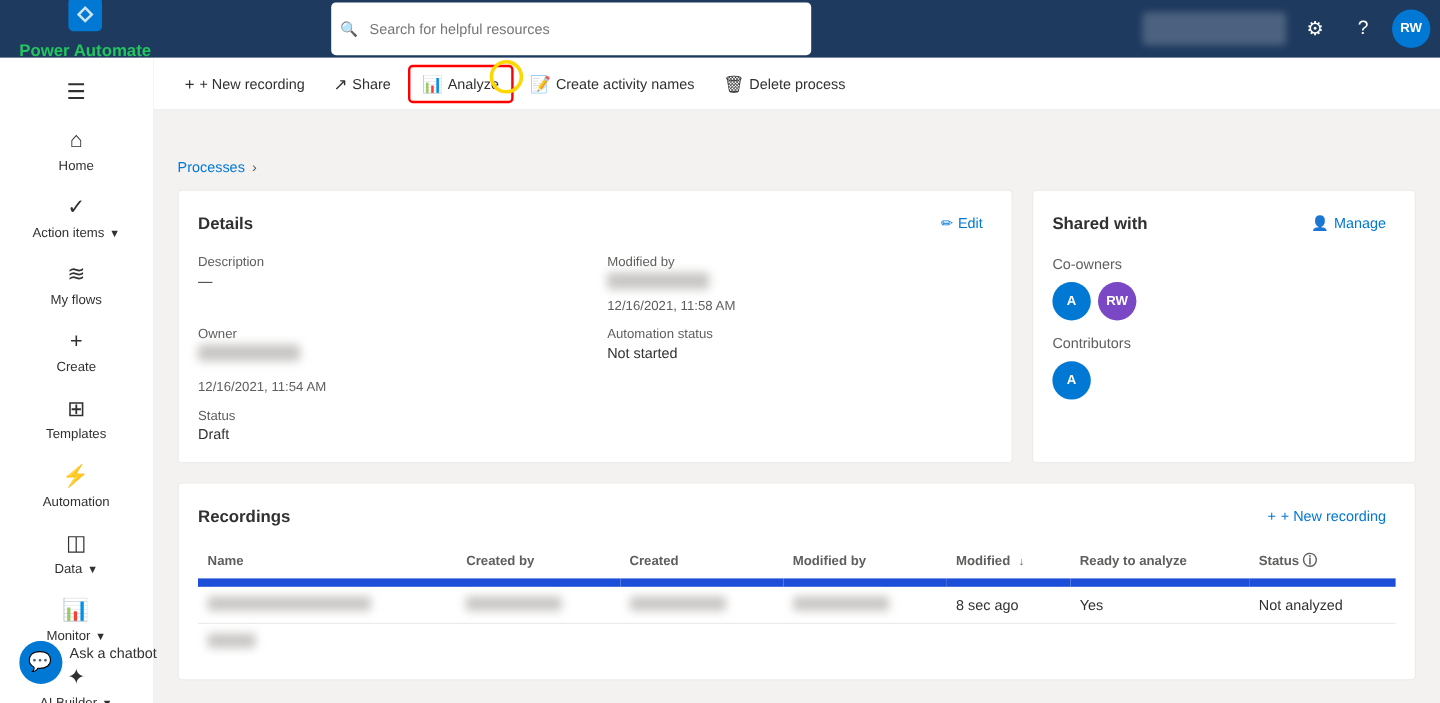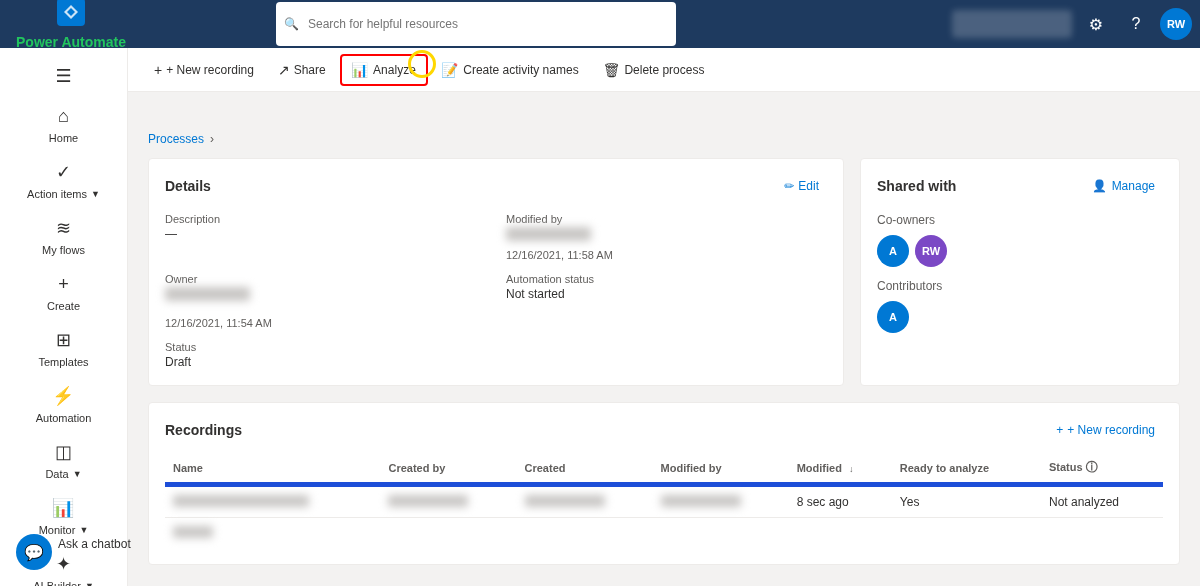--- a/index.html
+++ b/index.html
@@ -269,21 +269,21 @@
       margin-bottom: 12px;
     }
     .recordings-table {
       width: 100%;
       border-collapse: collapse;
       font-size: 12px;
     }
     .recordings-table th {
       text-align: left;
       padding: 6px 8px;
-      border-bottom: 5px solid #1d4ed8;
+      border-bottom: 7px solid #1d4ed8;
       color: #605e5c;
       font-weight: 600;
       font-size: 11px;
     }
     .recordings-table td {
       padding: 8px 8px;
       border-bottom: 1px solid #edebe9;
       color: #323130;
     }
     .sort-icon { margin-left: 4px; font-size: 9px; }

